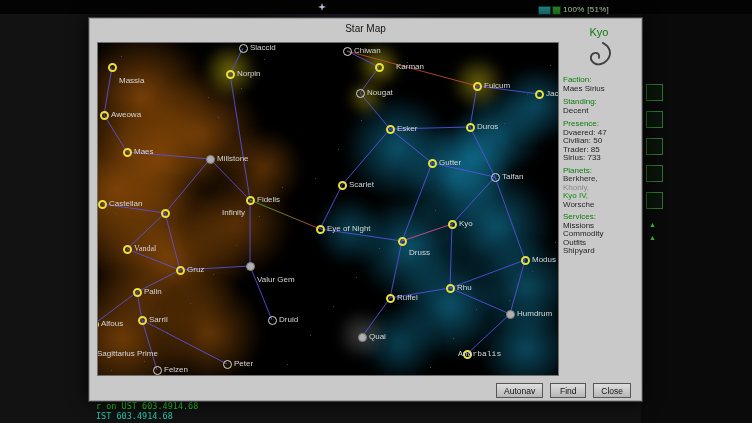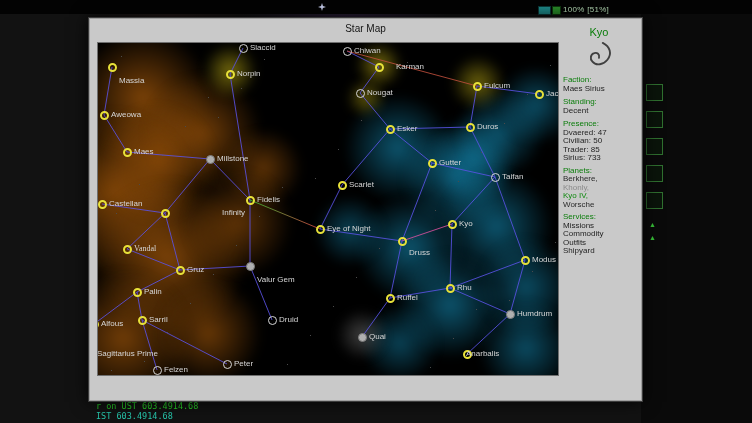--- a/index.html
+++ b/index.html
@@ -268,21 +268,21 @@
       <div class="sys yellow" style="left: -8.5px; top: 276.5px;"></div>
       <div class="sys-label" style="left: 3px; top: 276px; color: rgb(214, 214, 214);">Alfous</div>
       <div class="sys yellow" style="left: 39.5px; top: 272.5px;"></div>
       <div class="sys-label" style="left: 51px; top: 272px; color: rgb(214, 214, 214);">Sarril</div>
       <div class="sys white" style="left: 169.5px; top: 272.5px;"></div>
       <div class="sys-label" style="left: 181px; top: 272px; color: rgb(214, 214, 214);">Druid</div>
       <div class="sys gray" style="left: 259.5px; top: 289.5px;"></div>
       <div class="sys-label" style="left: 271px; top: 289px; color: rgb(214, 214, 214);">Quai</div>
       <div class="sys-label" style="left: -1px; top: 306px; color: rgb(214, 214, 214);">Sagittarius Prime</div>
       <div class="sys yellow" style="left: 364.5px; top: 306.5px;"></div>
-      <div class="sys-label" style="left: 368px; top: 306px; color: rgb(214, 214, 214);">Anarbalis</div>
+      <div class="sys-label" style="left: 360px; top: 306px; color: rgb(214, 214, 214); font-family: Liberation Mono, monospace;">Anarbalis</div>
       <div class="sys white" style="left: 54.5px; top: 322.5px;"></div>
       <div class="sys-label" style="left: 66px; top: 322px; color: rgb(214, 214, 214);">Felzen</div>
       <div class="sys white" style="left: 124.5px; top: 316.5px;"></div>
       <div class="sys-label" style="left: 136px; top: 316px; color: rgb(214, 214, 214);">Peter</div>
     </div>
 
   <div class="info-panel">
     <div class="info-name">Kyo</div>
     <svg class="faction-logo" viewBox="0 0 32 32" width="30" height="30">
       <path d="M20 2 C28 6 30 14 25 20 C21 25 13 27 9 22 C6 19 7 14 11 13 C14 12 17 14 16 18" fill="none" stroke="#3f3f3f" stroke-width="2" stroke-linecap="round"></path>
@@ -307,13 +307,18 @@
       </div>
     <div class="sec-label tight">Services:</div>
     <div id="services-list">
         <div class="sec-val">Missions</div>
         <div class="sec-val">Commodity</div>
         <div class="sec-val">Outfits</div>
         <div class="sec-val">Shipyard</div>
       </div>
   </div>
 
+  <div class="dlg-buttons" id="dlg-buttons">
+      <button class="btn">Autonav</button>
+      <button class="btn">Find</button>
+      <button class="btn">Close</button>
+    </div>
 </div>
 
 </body></html>

